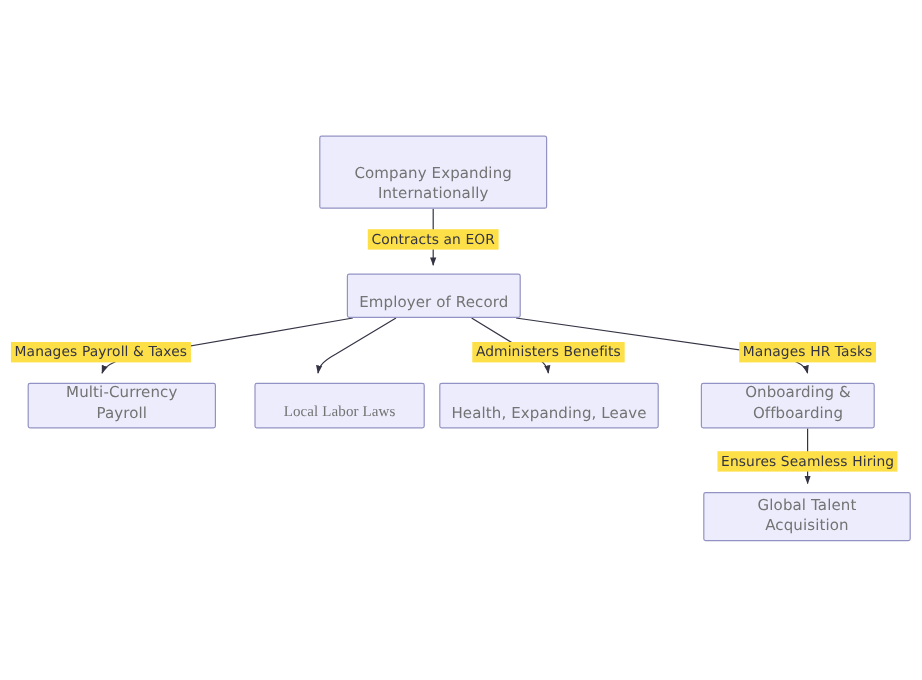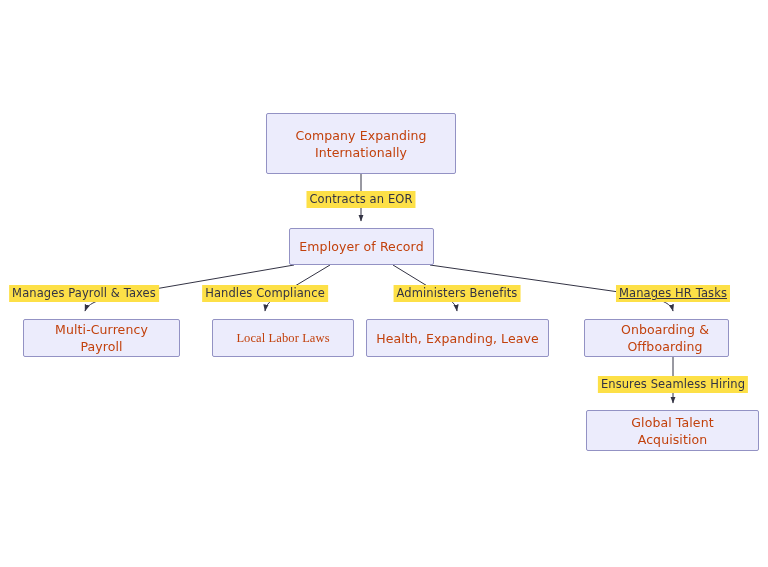--- a/index.html
+++ b/index.html
@@ -27,24 +27,24 @@
     height: 567px;
     pointer-events: none;
   }
   .node {
     position: absolute;
     box-sizing: border-box;
     background: #ECECFC;
     border: 1px solid #9392C4;
     border-radius: 2px;
     display: flex;
-    align-items: center;
+    align-items: flex-end;
     justify-content: center;
     text-align: center;
-    color: #c2410c;
+    color: #737373;
     font-size: 12.5px;
     line-height: 17px;
     letter-spacing: 0.1px;
     padding: 4px 8px;
   }
   .node-label {
     display: block;
     white-space: pre-line;
   }
   .edge-label {
@@ -111,21 +111,20 @@
   </div>
 
   <div class="node" style="left:586px; top:410px; width:173px; height:41px;">
     <span class="node-label">Global Talent Acquisition</span>
   </div>
 
   <div class="edge-label" style="left:361px; top:191px;">Contracts an EOR</div>
 
   <div class="edge-label" style="left:84px; top:285px;">Manages Payroll &amp; Taxes</div>
 
-  <div class="edge-label" style="left:265px; top:285px;">Handles Compliance</div>
 
   <div class="edge-label" style="left:457px; top:285px;">Administers Benefits</div>
 
-  <div class="edge-label" style="left:673px; top:285px;text-decoration:underline;">Manages HR Tasks</div>
+  <div class="edge-label" style="left:673px; top:285px;">Manages HR Tasks</div>
 
   <div class="edge-label" style="left:673px; top:376px;">Ensures Seamless Hiring</div>
 
 </div>
 
 </body></html>

